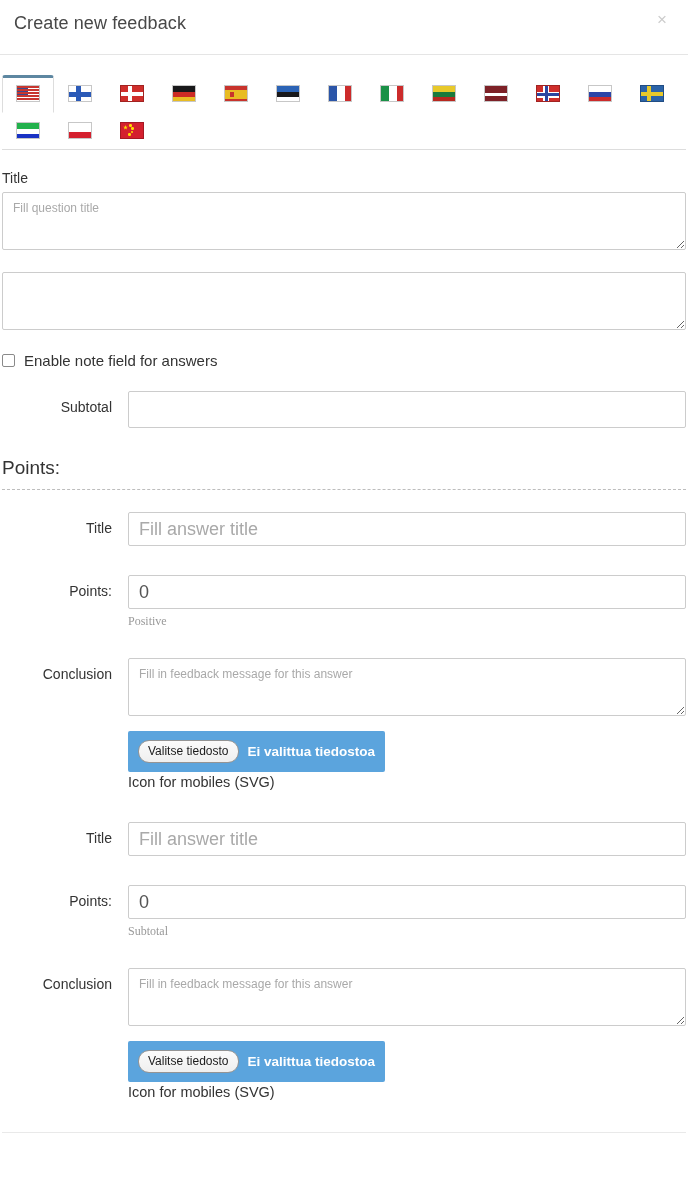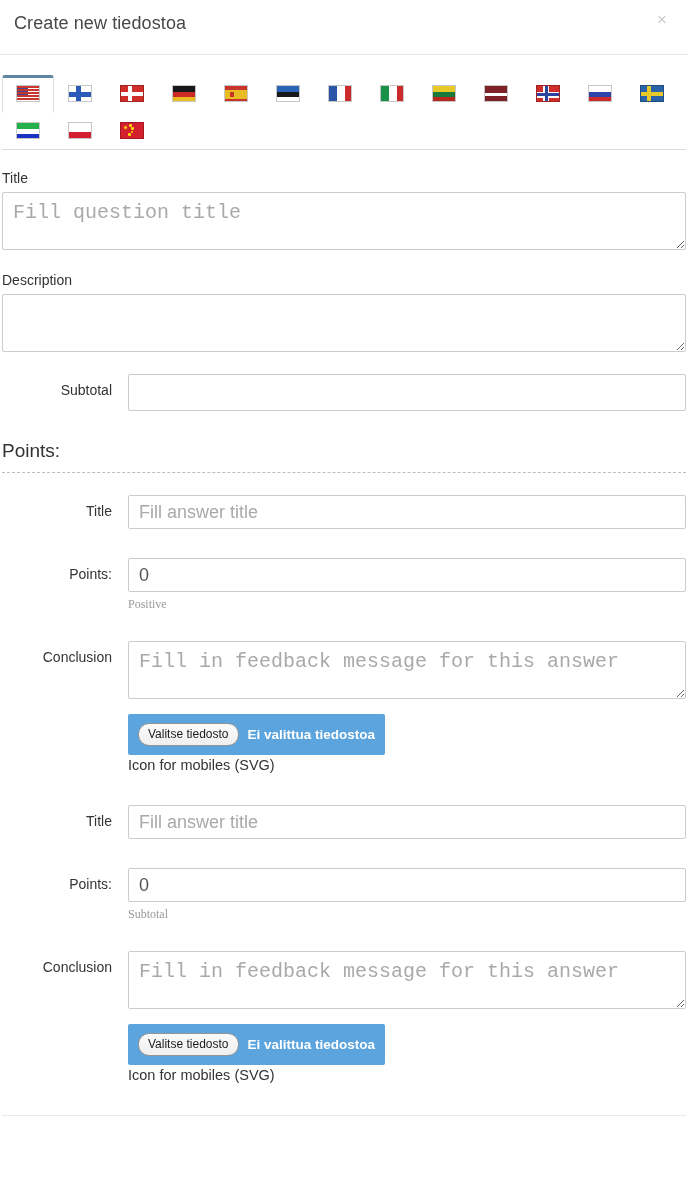--- a/index.html
+++ b/index.html
@@ -169,25 +169,25 @@
     color: #333333;
     margin-bottom: 6px;
     font-weight: 400;
   }
   textarea.ctrl, input.ctrl {
     display: block;
     width: 100%;
     border: 1px solid #cccccc;
     border-radius: 2px;
     background: #ffffff;
-    font-size: 20px;
+    font-size: 12px;
     color: #555555;
     padding: 8px 10px;
     outline: none;
-    font-family: Liberation Mono, monospace;
+    font-family: Liberation Sans, sans-serif;
   }
   textarea.ctrl { resize: vertical; }
   input.ctrl { font-family: "Liberation Sans", sans-serif; font-size: 18px; }
   textarea.ctrl::placeholder, input.ctrl::placeholder { color: #a9a9a9; opacity: 1; }
 
   .title-box { height: 58px; margin-bottom: 22px; }
   .desc-box  { height: 58px; margin-bottom: 22px; }
 
   
   .check-row {
@@ -286,21 +286,21 @@
   .bottom-sep {
     border: 0;
     border-top: 1px solid #e9e9e9;
     margin: 10px 0 0 0;
   }
 </style>
 </head>
 <body>
 
 <div class="modal-header">
-  <div class="modal-title">Create new tiedostoa</div>
+  <div class="modal-title">Create new feedback</div>
   <button class="close-btn">×</button>
 </div>
 
 <div class="modal-body">
 
   <ul class="lang-tabs" id="lang-tabs">
       <li class="lang-tab active" title="United States"><span class="flag f-us"><i class="c"></i><i class="s" style="top:0"></i><i class="s" style="top:3.1px"></i><i class="s" style="top:6.2px"></i><i class="s" style="top:9.3px"></i><i class="s" style="top:12.4px"></i><i class="s" style="top:15.5px"></i></span></li>
       <li class="lang-tab" title="Finland"><span class="flag f-fi"><i class="h"></i><i class="v"></i></span></li>
       <li class="lang-tab" title="Denmark"><span class="flag f-dk"><i class="h"></i><i class="v"></i></span></li>
       <li class="lang-tab" title="Germany"><span class="flag f-de"><i class="a"></i><i class="b"></i><i class="c"></i></span></li>
@@ -316,23 +316,26 @@
       <li class="lang-tab" title="Sierra Leone"><span class="flag f-sl"><i class="a"></i><i class="b"></i><i class="c"></i></span></li>
       <li class="lang-tab" title="Poland"><span class="flag f-pl"><i class="a"></i><i class="b"></i></span></li>
       <li class="lang-tab" title="China"><span class="flag f-cn"><i class="st"></i><i class="st2"></i><i class="st3"></i><i class="st4"></i><i class="st5"></i></span></li>
     </ul>
 
   <div class="form-area">
 
     <label class="field-label">Title</label>
     <textarea class="ctrl title-box" placeholder="Fill question title" style=""></textarea>
 
-    <label class="field-label">Description</label>
     <textarea class="ctrl desc-box" placeholder="" style=""></textarea>
 
+    <div class="check-row">
+      <span class="cbox"></span>
+      <span class="check-label">Enable note field for answers</span>
+    </div>
 
     <div class="row">
       <div class="lbl">Subtotal</div>
       <div class="ctl">
         <input class="ctrl subtotal-input" type="text" placeholder="" style="">
       </div>
     </div>
 
     <h3 class="options-head">Points:</h3>
     <hr class="dashed-sep">

